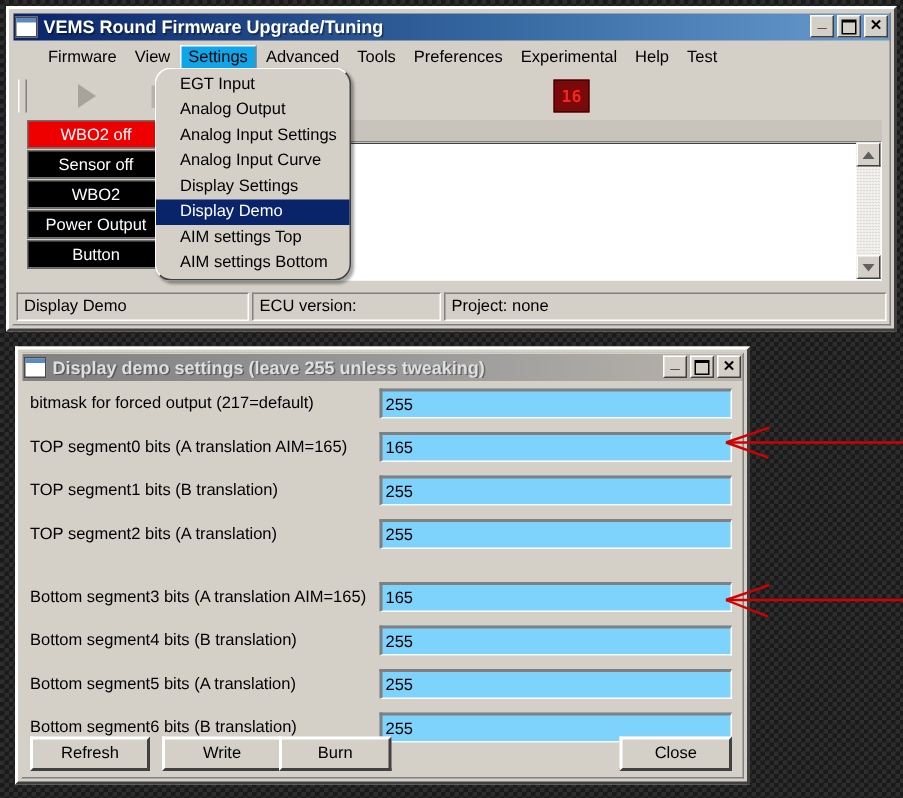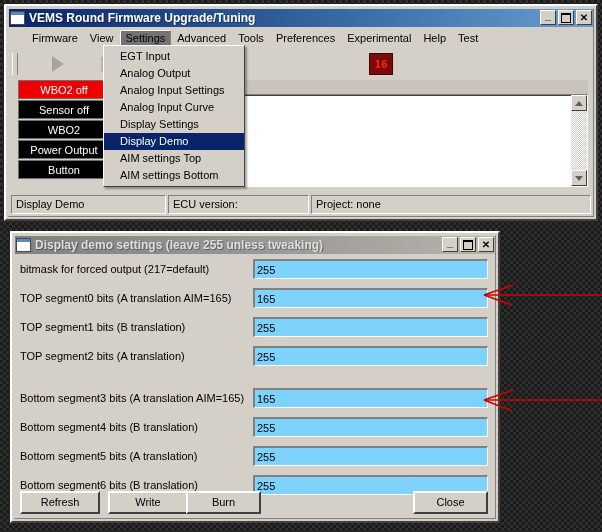--- a/index.html
+++ b/index.html
@@ -121,21 +121,21 @@
     align-items: center;
     font-size: 11px;
     color: #000;
     margin-left: 16px;
   }
   .menu-item {
     padding: 2px 6px 3px 6px;
     white-space: nowrap;
   }
   .menu-item.open {
-    background: #737373;
+    background: #0ea5e9;
     border-top: 1px solid #ffffff;
     border-left: 1px solid #ffffff;
     border-right: 1px solid #808080;
     border-bottom: 1px solid #808080;
     padding: 1px 5px 2px 5px;
   }
 
   
   .toolbar {
     position: absolute;
@@ -243,37 +243,38 @@
     border-left: 1px solid #808080;
     border-right: 1px solid #ffffff;
     border-bottom: 1px solid #ffffff;
     box-sizing: border-box;
     padding: 2px 4px;
     font-size: 11px;
     color: #000;
     white-space: nowrap;
   }
   .status-cell.c1 { width: 155px; }
-  .status-cell.c2 { width: 141px; }
+  .status-cell.c2 { width: 126px; }
   .status-cell.c3 { flex: 1; position: relative; }
 
   
   .dropdown {
     position: absolute;
     left: 103px; top: 45px;
-    width: 142px;
+    width: 131px;
     background: #d4d0c8;
     border-top: 1px solid #ffffff;
     border-left: 1px solid #ffffff;
     border-right: 1px solid #404040;
     border-bottom: 1px solid #404040;
     box-shadow: 2px 2px 2px rgba(0,0,0,0.35);
     padding: 2px 0;
     z-index: 20;
     box-sizing: border-box;
+    border-radius: 11px;
   }
   .dd-item {
     font-size: 11px;
     color: #000;
     padding: 2px 6px 2px 16px;
     white-space: nowrap;
     line-height: 13px;
   }
   .dd-item.sel {
     background: #0a246a;

